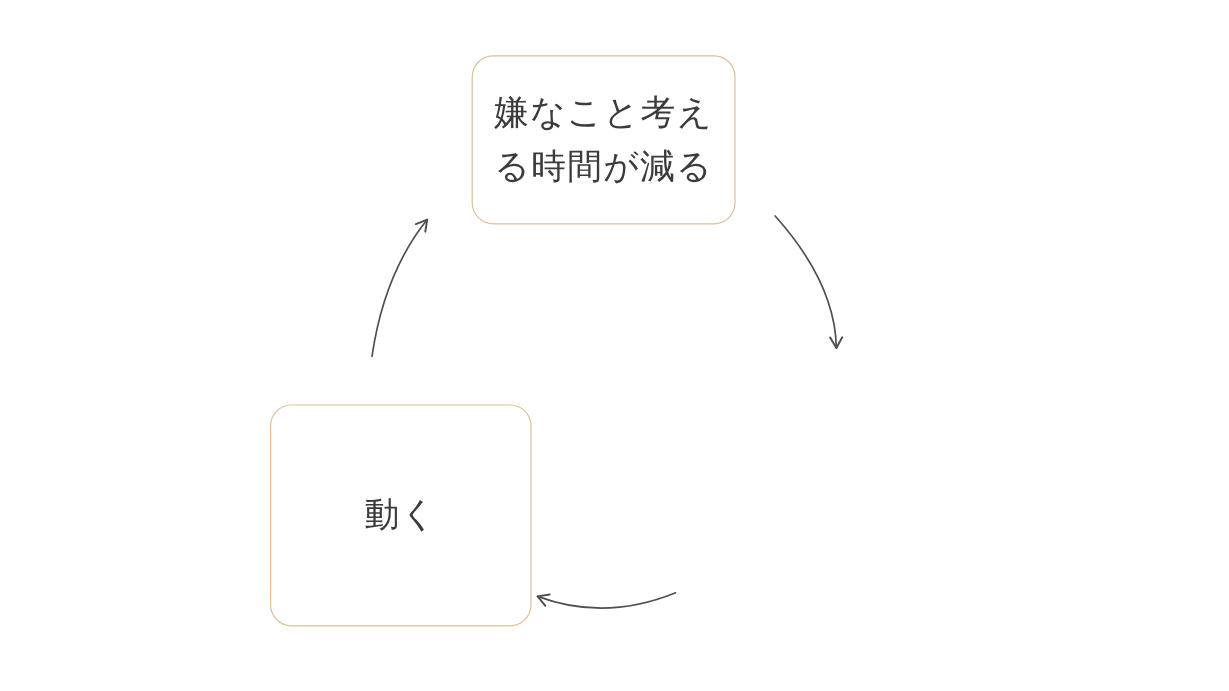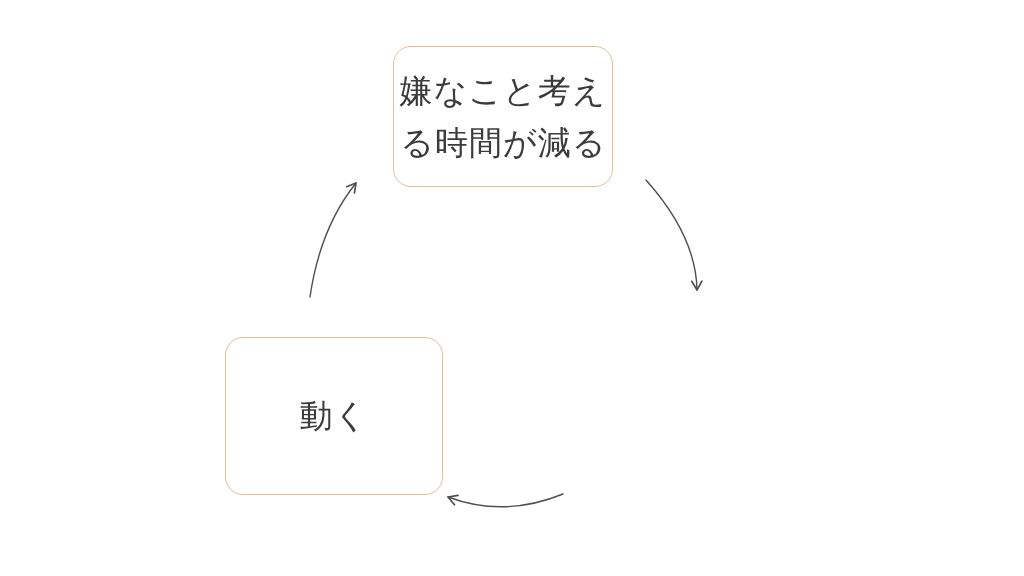--- a/index.html
+++ b/index.html
@@ -42,30 +42,29 @@
     position: absolute;
     background: var(--background);
     border: 1.4px solid var(--box-border);
     border-radius: 18px;
     display: flex;
     align-items: center;
     justify-content: center;
     text-align: center;
   }
   .node span {
-    font-size: 33px;
+    font-size: 29px;
     font-weight: 300;
     line-height: 1.55;
     letter-spacing: 1px;
     color: var(--text);
     white-space: pre-line;
-    text-align: right;
   }
   .node-top   { left: 393px; top: 46px;  width: 220px; height: 141px; }
-  .node-left  { left: 225px; top: 337px; width: 218px; height: 158px; }
+  .node-left  { left: 225px; top: 337px; width: 218px; height: 185px; }
   .node-right { left: 560px; top: 337px; width: 218px; height: 143px; }
 </style>
 </head>
 <body>
 
 <div class="canvas">
 
   <svg class="arrows" viewBox="0 0 1024 576" aria-hidden="true">
     <defs>
       <marker id="arrowhead" viewBox="0 0 10 10" refX="8" refY="5" markerWidth="9" markerHeight="9" orient="auto">

